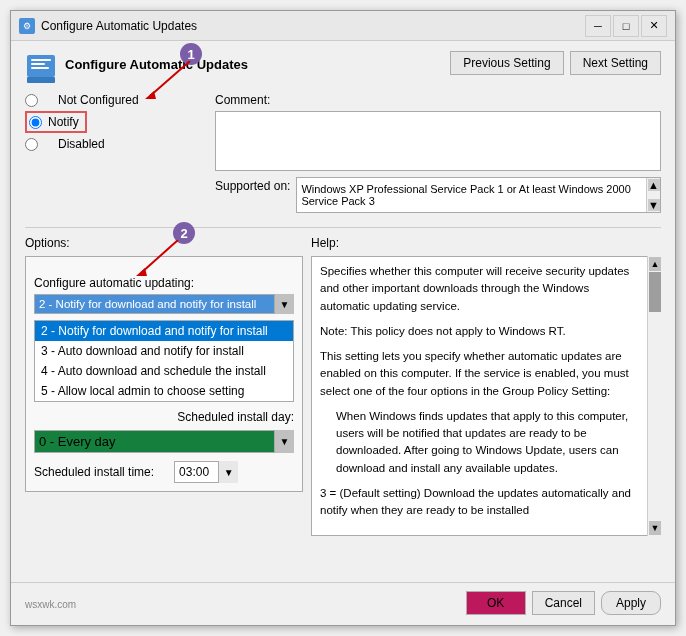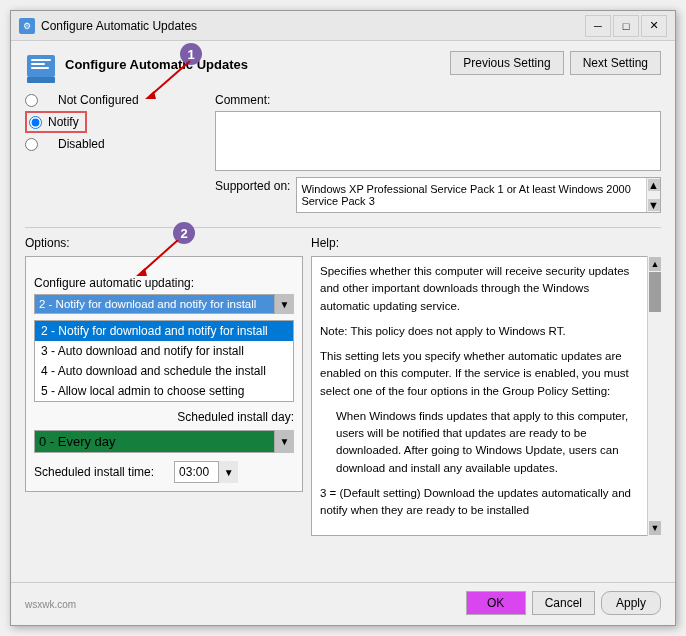--- a/index.html
+++ b/index.html
@@ -79,21 +79,21 @@
     .btn {
       padding: 4px 12px;
       background: #e8e8e8;
       border: 1px solid #adadad;
       cursor: pointer;
       font-size: 12px;
       min-width: 80px;
     }
 
     .btn-ok {
-      background: #d946ef;
+      background: #be185d;
       min-width: 60px;
     }
     .btn-cancel { min-width: 60px; }
     .btn-apply { min-width: 60px; border-radius: 9px; }
 
     .radio-label {
       display: flex;
       align-items: center;
       gap: 20px;
       font-size: 12px;

